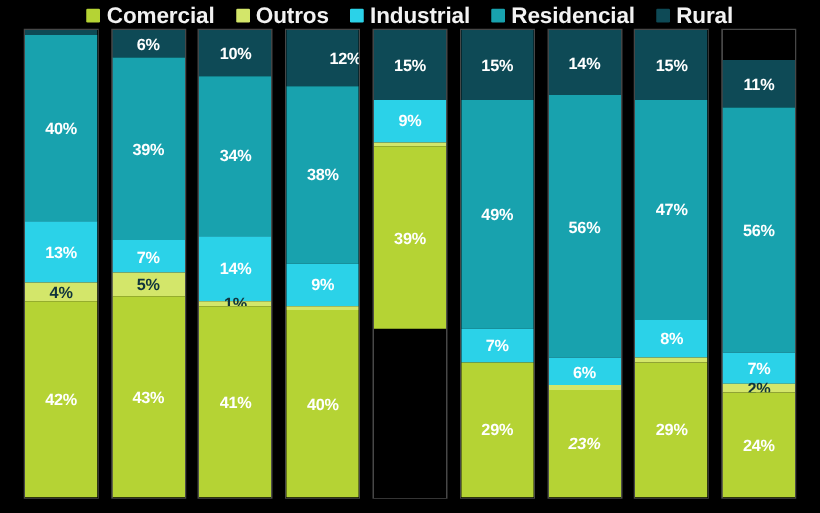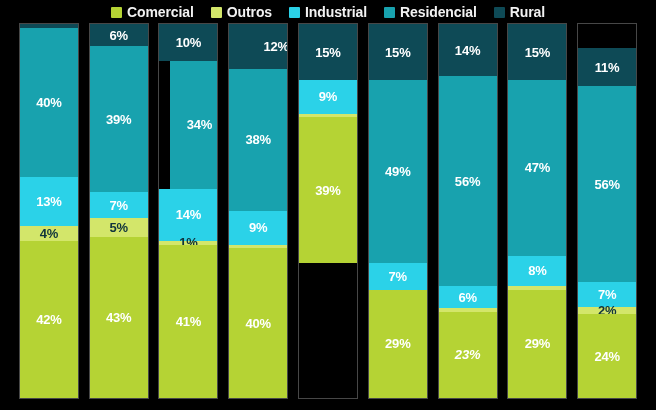--- a/index.html
+++ b/index.html
@@ -41,21 +41,21 @@
     align-items: center;
     gap: 5px;
   }
   .legend-swatch {
     width: 11px;
     height: 11px;
     flex: 0 0 auto;
     border-radius: 1px;
   }
   .legend-label {
-    font-size: 14px;
+    font-size: 18px;
     font-weight: bold;
     color: #f2f2f2;
     letter-spacing: -0.1px;
     white-space: nowrap;
     text-shadow: 0 0 2px rgba(0,0,0,0.55);
   }
 
   
   .plot {
     position: absolute;
@@ -170,21 +170,21 @@
           <div class="seg" style="background: rgb(181, 211, 52); height: 43%;">
             <span class="seg-label light">43%</span>
           </div>
         </div>
       </div>
       <div class="bar-slot">
         <div class="bar">
           <div class="seg" style="background: rgb(14, 74, 86); height: 10%;">
             <span class="seg-label light">10%</span>
           </div>
-          <div class="seg" style="background: rgb(24, 162, 174); height: 34%; margin-left: 11px;">
+          <div class="seg" style="background: rgb(24, 162, 174); height: 34%;">
             <span class="seg-label light">34%</span>
           </div>
           <div class="seg" style="background: rgb(43, 210, 232); height: 14%;">
             <span class="seg-label light">14%</span>
           </div>
           <div class="seg" style="background: rgb(211, 230, 106); height: 1%;">
             <span class="seg-label dark">1%</span>
           </div>
           <div class="seg" style="background: rgb(181, 211, 52); height: 41%;">
             <span class="seg-label light">41%</span>

